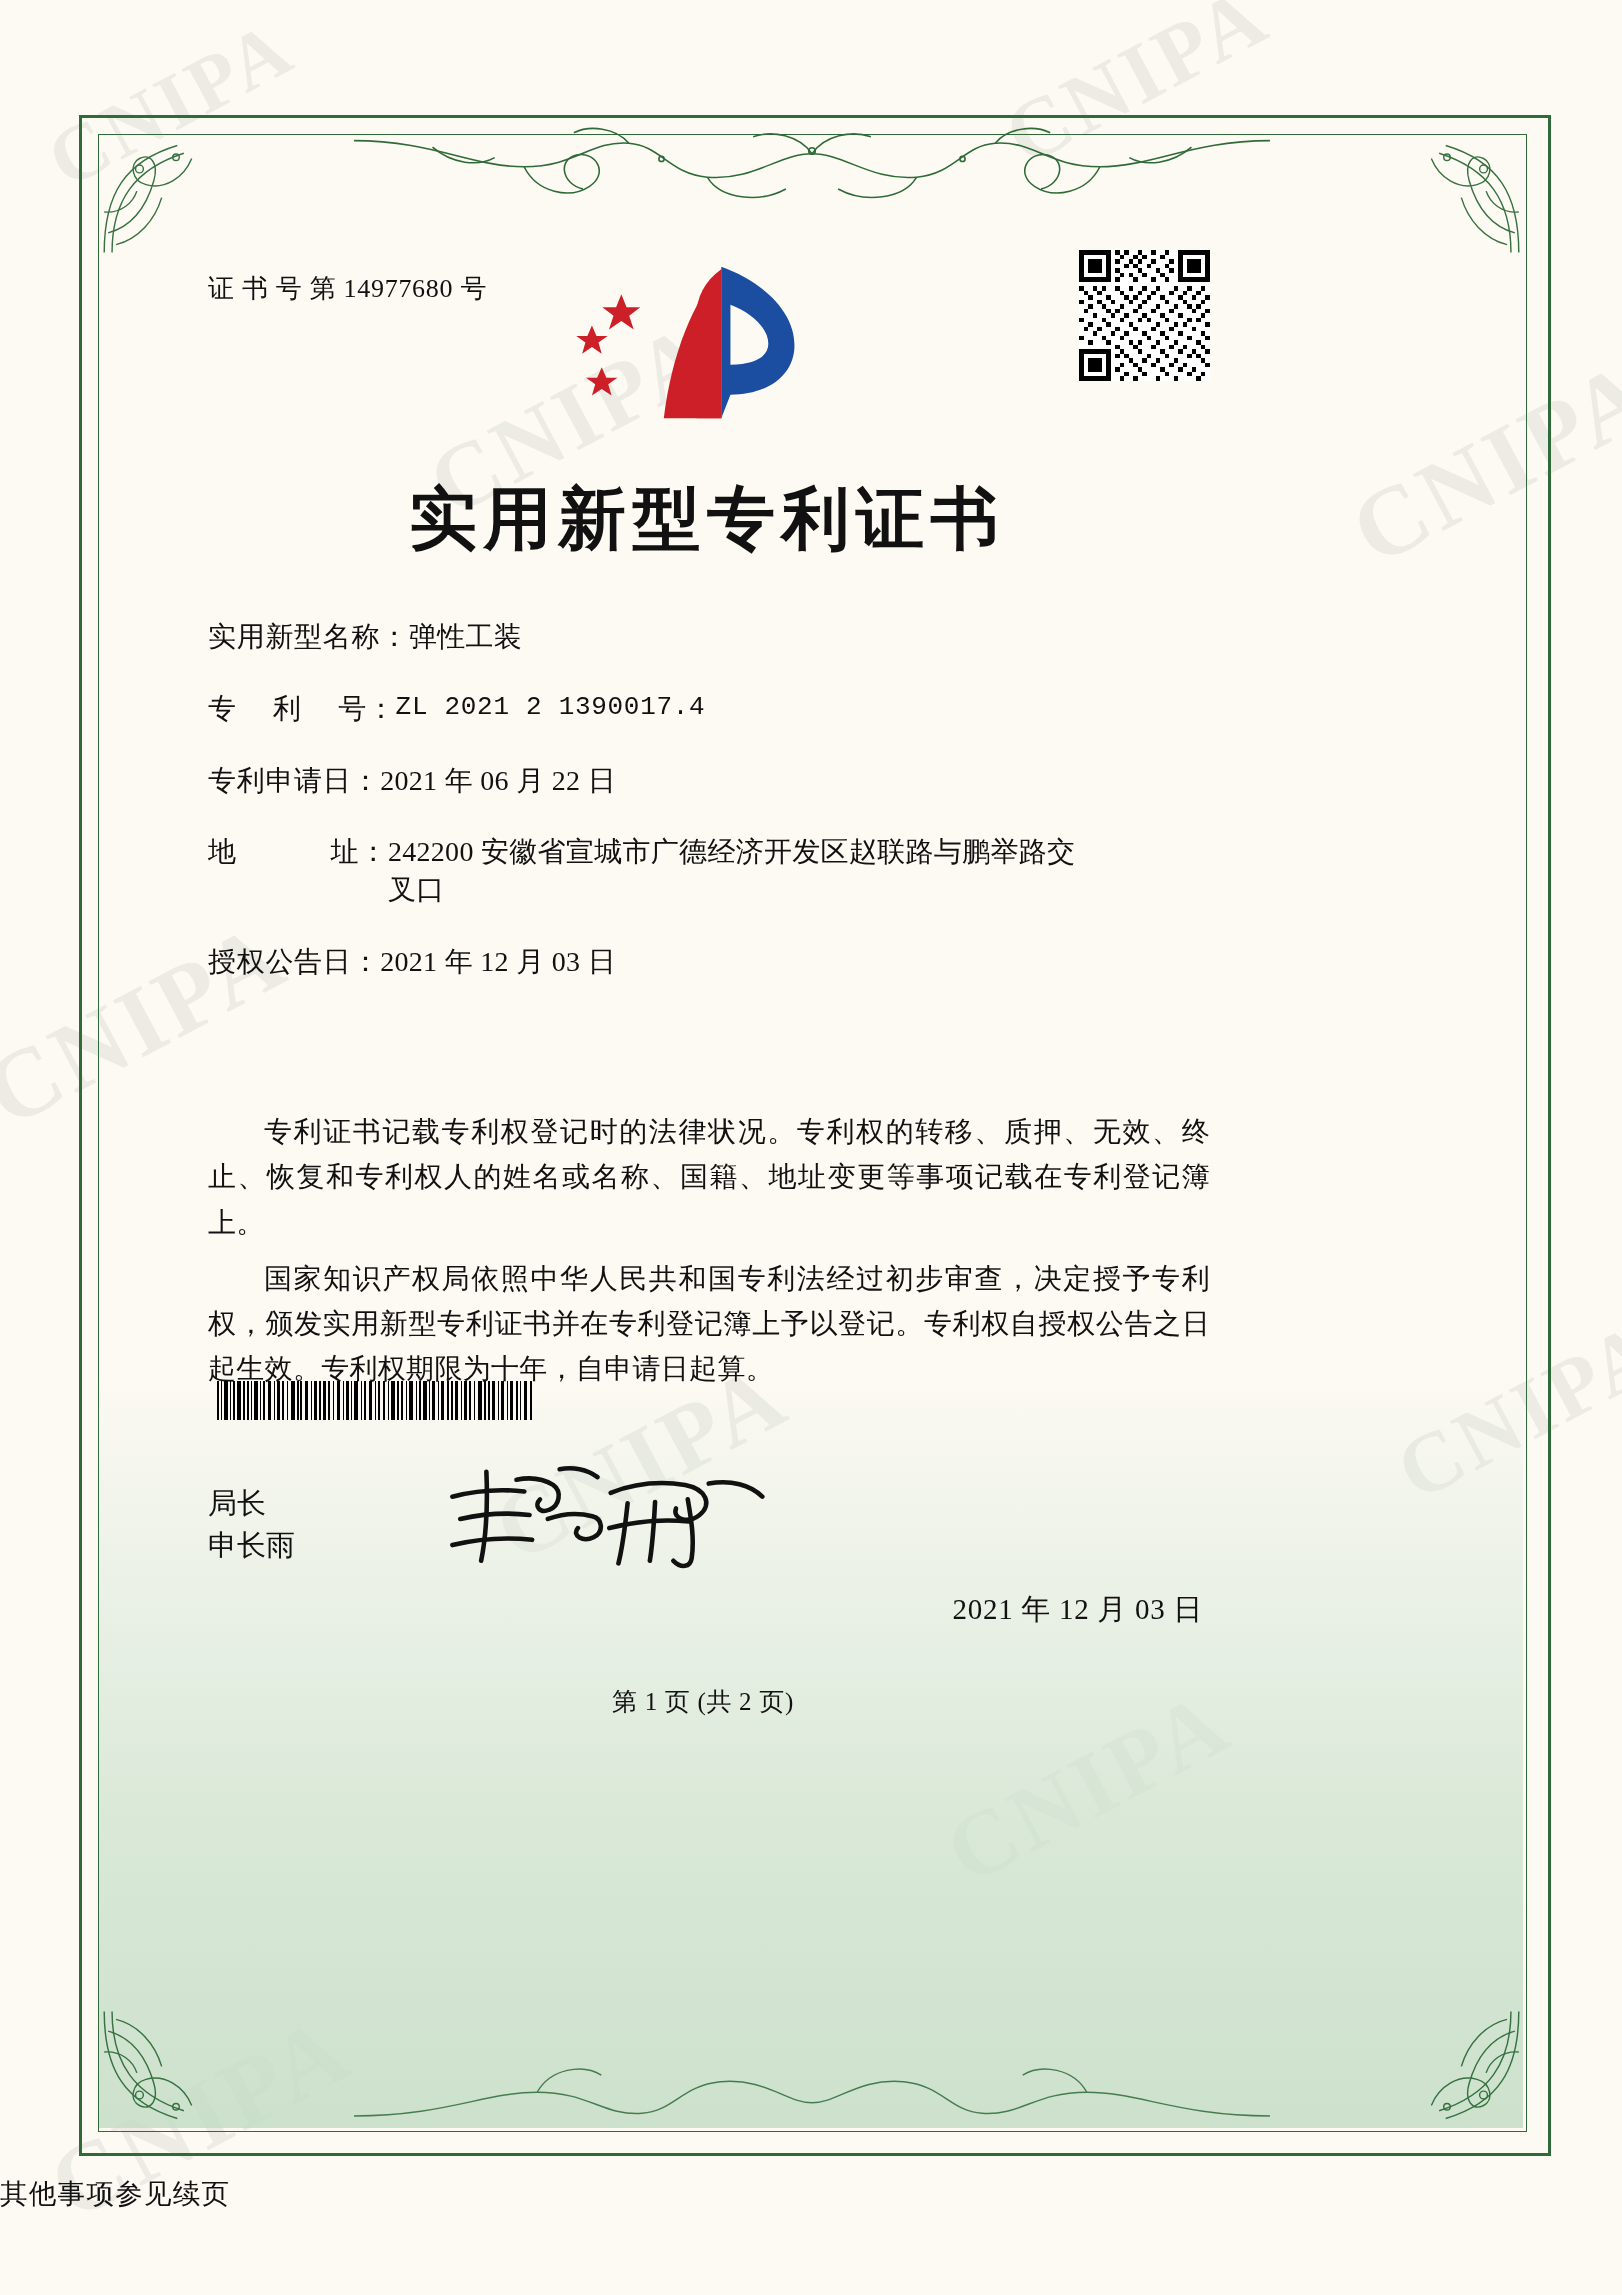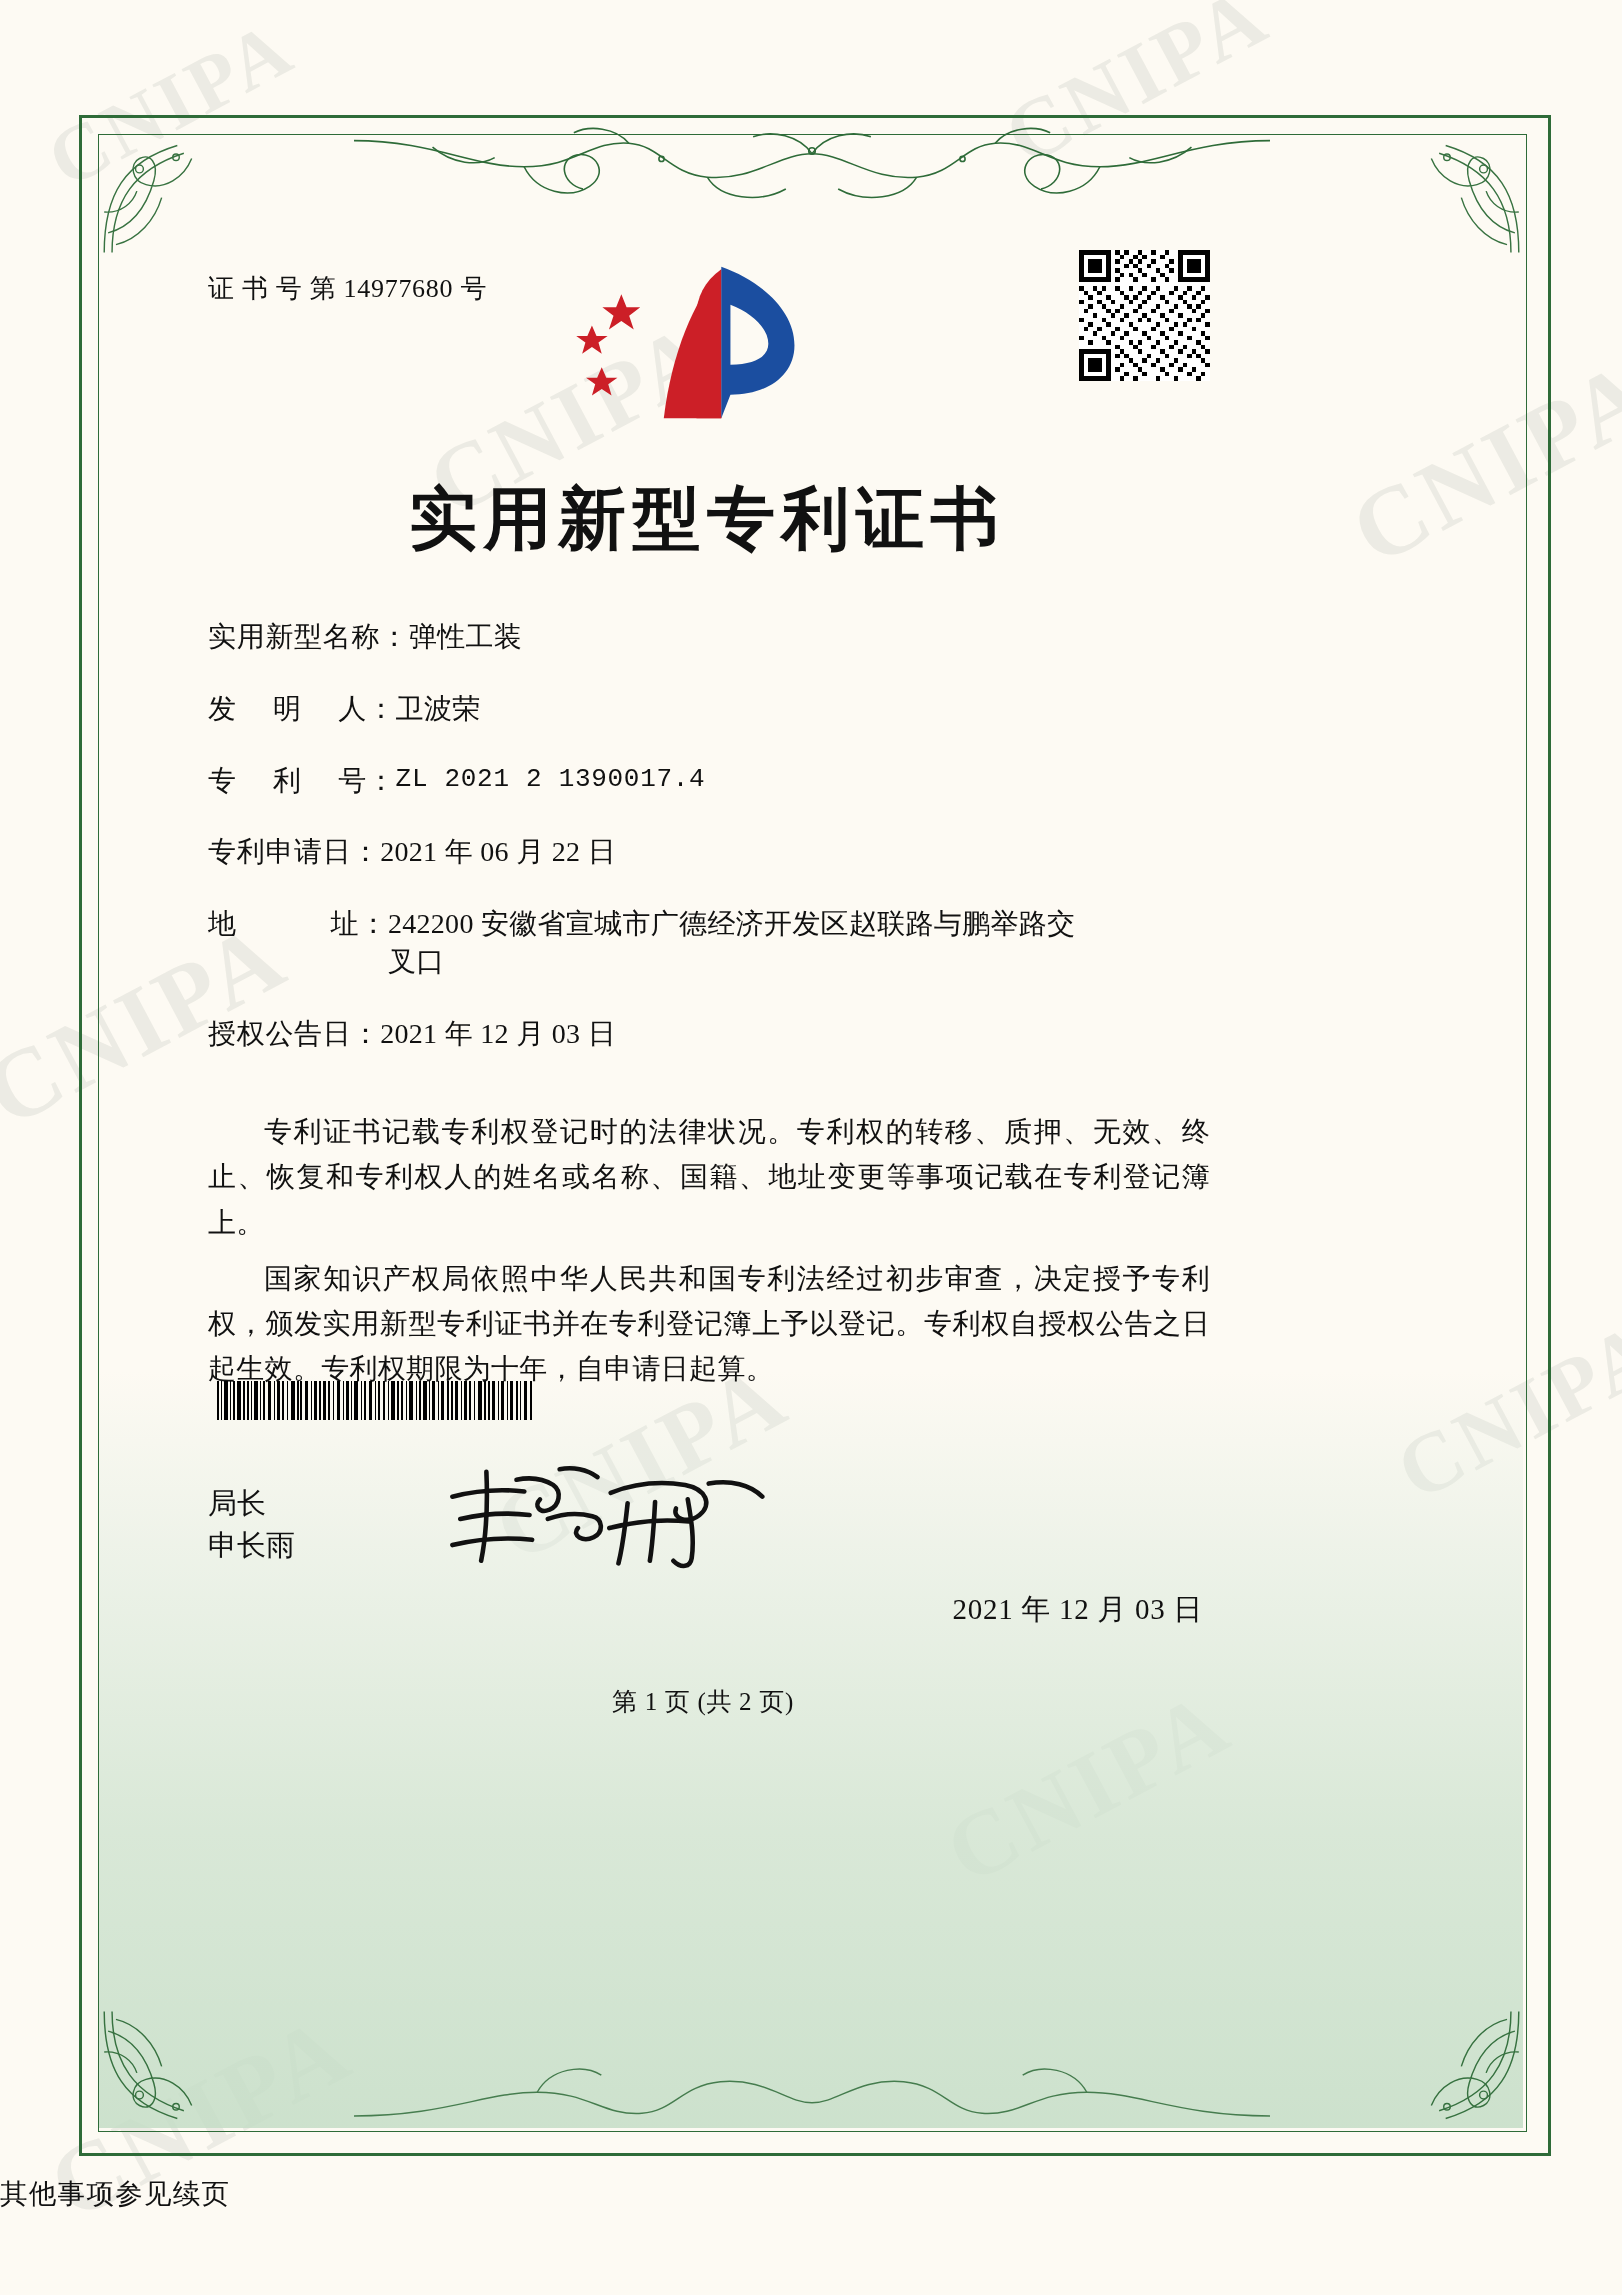--- a/index.html
+++ b/index.html
@@ -589,24 +589,20 @@
 
     <div class="main-title">实用新型专利证书</div>
 
     <div class="fields">
 
       <div class="field-row">
         <span class="field-label">实用新型名称：</span>
         <span class="field-value">弹性工装</span>
       </div>
 
-      <div class="field-row">
-        <span class="field-label">发　 明　 人：</span>
-        <span class="field-value">卫波荣</span>
-      </div>
 
       <div class="field-row">
         <span class="field-label">专　 利　 号：</span>
         <span class="field-value mono">ZL 2021 2 1390017.4</span>
       </div>
 
       <div class="field-row">
         <span class="field-label">专利申请日：</span>
         <span class="field-value">2021 年 06 月 22 日</span>
       </div>

